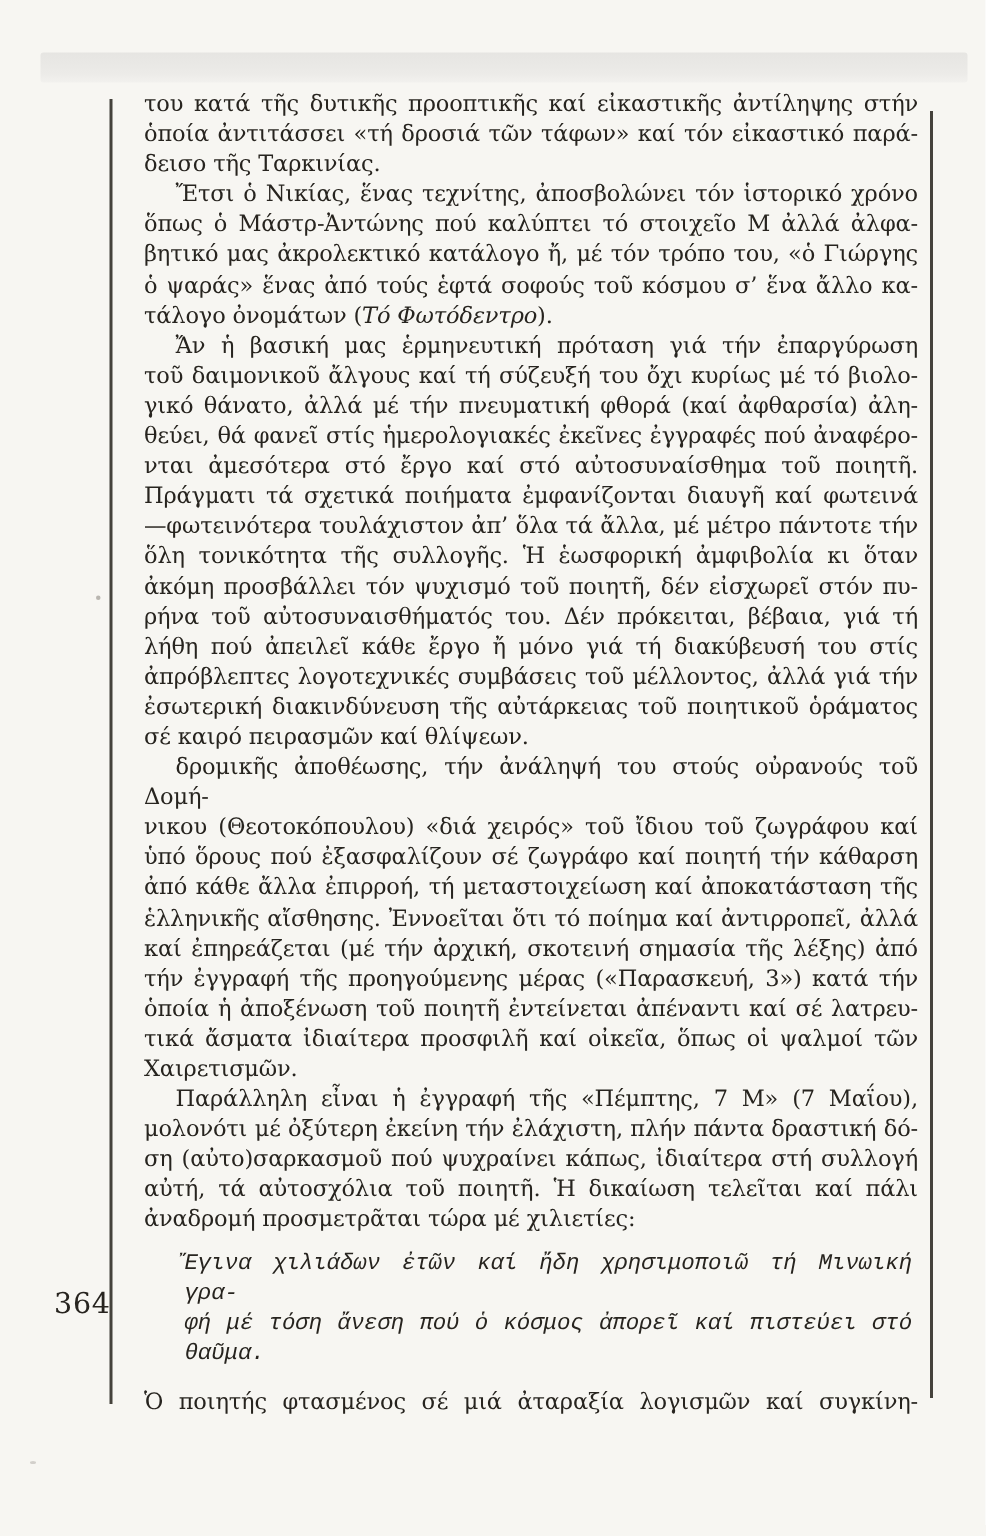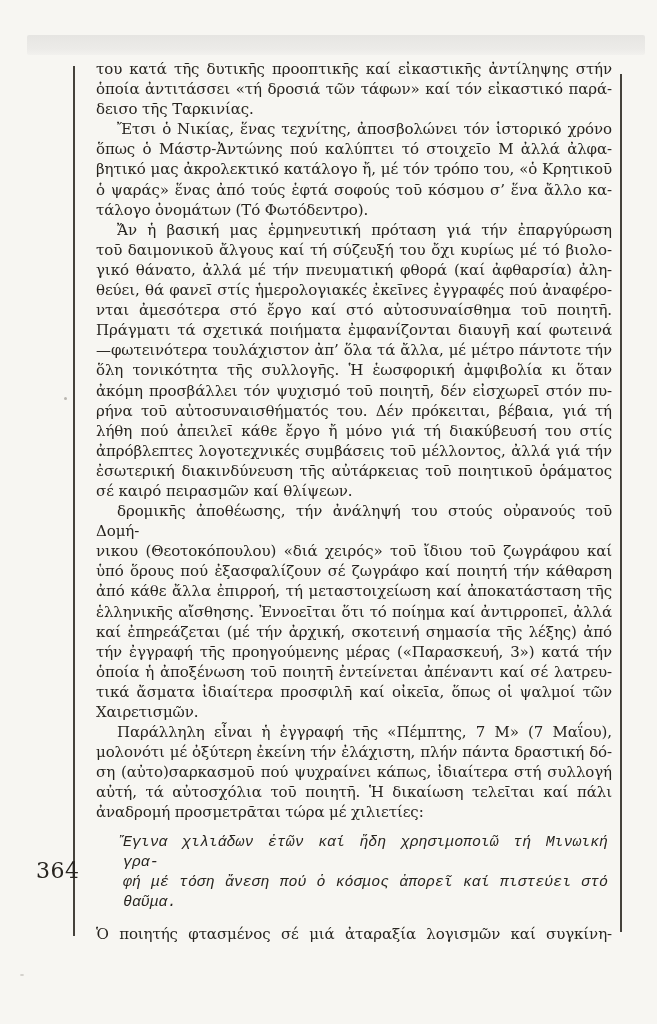--- a/index.html
+++ b/index.html
@@ -12,36 +12,36 @@
   .scan-band {
     position:absolute; left:27px; top:35px; width:618px; height:20px;
     background:linear-gradient(180deg,#e6e5e2 0%,#ecebe8 70%,#f2f1ee 100%);
     border-radius:2px;
   }
   .rule { position:absolute; width:2px; background:#45423c; }
   .rule-left  { left:73px;  top:66px; height:870px; }
   .rule-right { left:620px; top:74px; height:858px; }
   .page-number {
     position:absolute; left:36px; top:858px;
-    font-size:22px; letter-spacing:0.5px;
+    font-size:19px; letter-spacing:0.5px;
   }
   .text-block {
     position:absolute; left:96px; top:59px; width:516px;
     font-size:15px; line-height:20.1px; letter-spacing:-0.1px;
   }
   .para { margin:0; }
   .para.indent > .line:first-child { text-indent:21px; }
   .line { text-align:justify; text-align-last:justify; }
   .line.end { text-align-last:left; }
   .para.quote {
     margin:10px 4px 11px 27px;
     font-style:italic;
     font-family:Liberation Mono, monospace;
   }
-  .it { }
+  .it { font-style:italic; }
   .speck { position:absolute; background:#b9b6b0; border-radius:50%; }
   .speck-1 { left:64px; top:397px; width:3px; height:3px; }
   .speck-2 { left:20px; top:974px; width:4px; height:2px; opacity:.6; }
 </style>
 </head>
 <body>
 
 <div class="page">
   <div class="scan-band"></div>
   <div class="rule rule-left"></div>
@@ -51,21 +51,21 @@
   <div class="page-number">364</div>
   <div class="text-block">
       <div class="para">
         <div class="line"><span>του κατά τῆς δυτικῆς προοπτικῆς καί εἰκαστικῆς ἀντίληψης στήν</span></div>
         <div class="line"><span>ὁποία ἀντιτάσσει «τή δροσιά τῶν τάφων» καί τόν εἰκαστικό παρά-</span></div>
         <div class="line end"><span>δεισο τῆς Ταρκινίας.</span></div>
       </div>
       <div class="para indent">
         <div class="line"><span>Ἔτσι ὁ Νικίας, ἕνας τεχνίτης, ἀποσβολώνει τόν ἱστορικό χρόνο</span></div>
         <div class="line"><span>ὅπως ὁ Μάστρ-Ἀντώνης πού καλύπτει τό στοιχεῖο Μ ἀλλά ἀλφα-</span></div>
-        <div class="line"><span>βητικό μας ἀκρολεκτικό κατάλογο ἤ, μέ τόν τρόπο του, «ὁ Κρητικοῦ</span></div>
+        <div class="line"><span>βητικό μας ἀκρολεκτικό κατάλογο ἤ, μέ τόν τρόπο του, «ὁ Γιώργης</span></div>
         <div class="line"><span>ὁ ψαράς» ἕνας ἀπό τούς ἑφτά σοφούς τοῦ κόσμου σ’ ἕνα ἄλλο κα-</span></div>
         <div class="line end"><span>τάλογο ὀνομάτων (</span><span class="it">Τό Φωτόδεντρο</span><span>).</span></div>
       </div>
       <div class="para indent">
         <div class="line"><span>Ἄν ἡ βασική μας ἑρμηνευτική πρόταση γιά τήν ἐπαργύρωση</span></div>
         <div class="line"><span>τοῦ δαιμονικοῦ ἄλγους καί τή σύζευξή του ὄχι κυρίως μέ τό βιολο-</span></div>
         <div class="line"><span>γικό θάνατο, ἀλλά μέ τήν πνευματική φθορά (καί ἀφθαρσία) ἀλη-</span></div>
         <div class="line"><span>θεύει, θά φανεῖ στίς ἡμερολογιακές ἐκεῖνες ἐγγραφές πού ἀναφέρο-</span></div>
         <div class="line"><span>νται ἀμεσότερα στό ἔργο καί στό αὐτοσυναίσθημα τοῦ ποιητῆ.</span></div>
         <div class="line"><span>Πράγματι τά σχετικά ποιήματα ἐμφανίζονται διαυγῆ καί φωτεινά</span></div>

